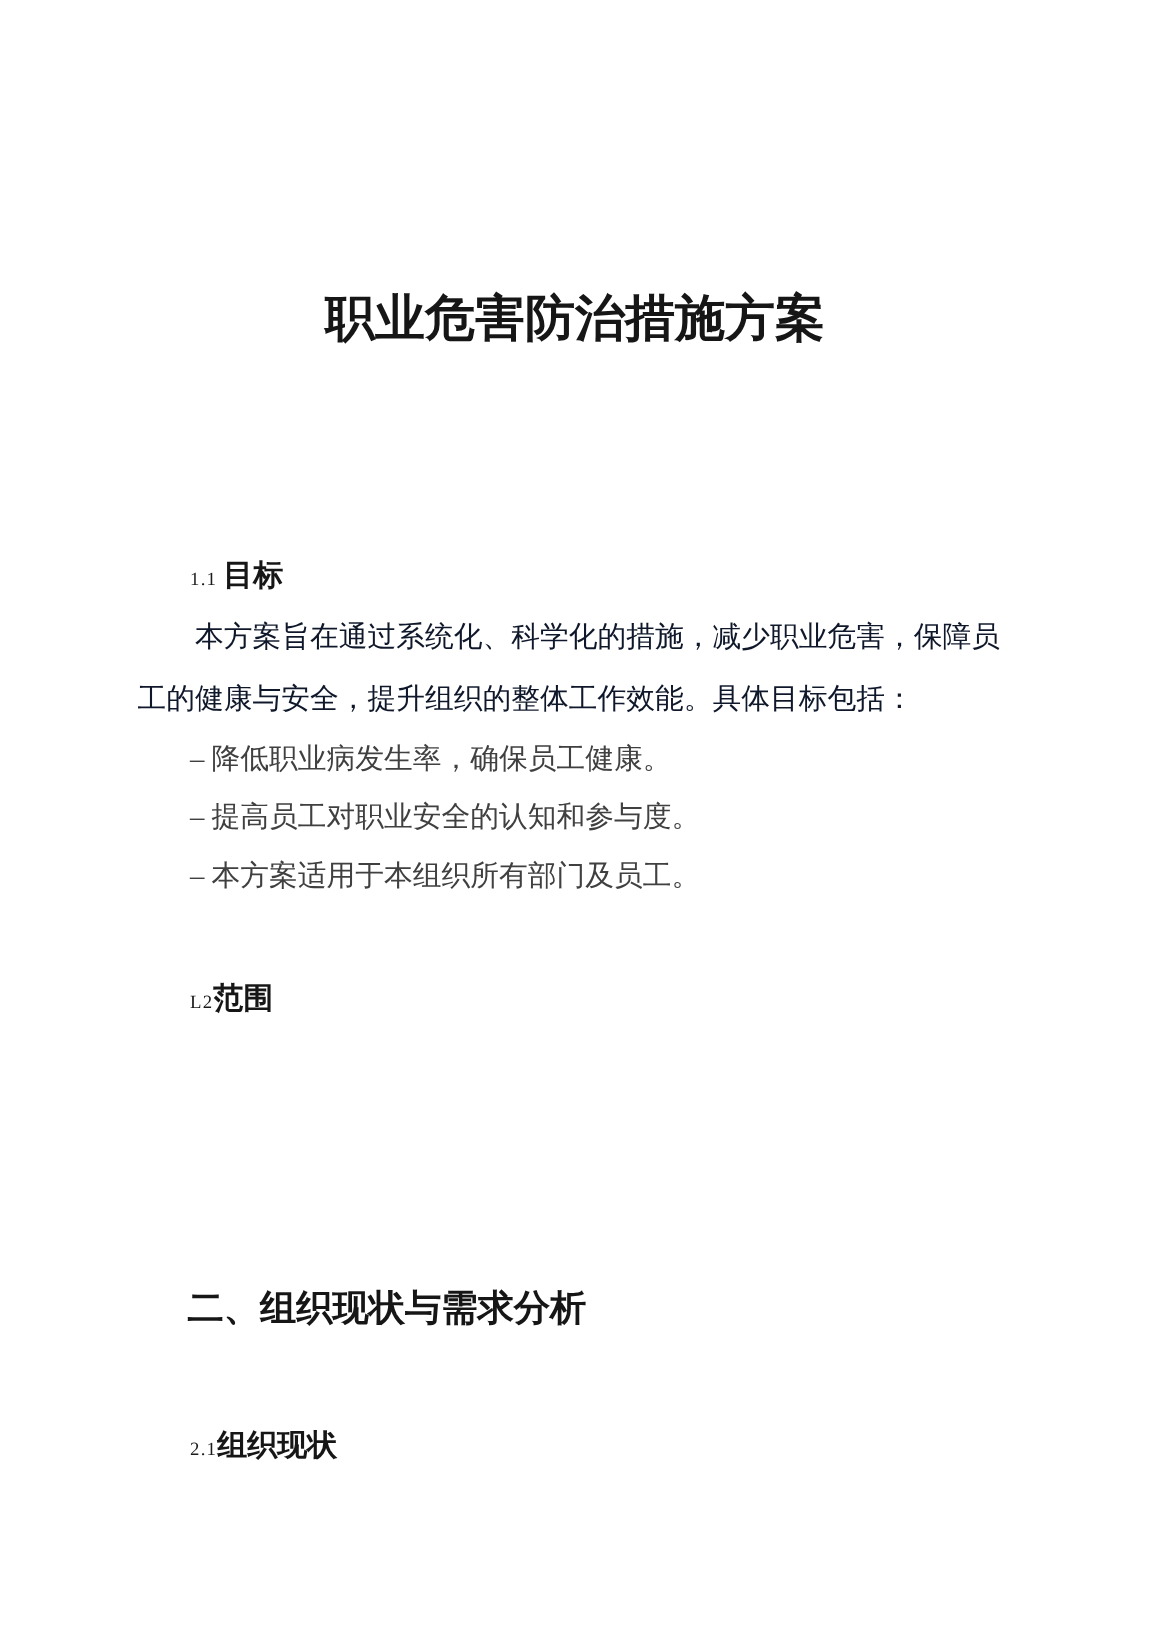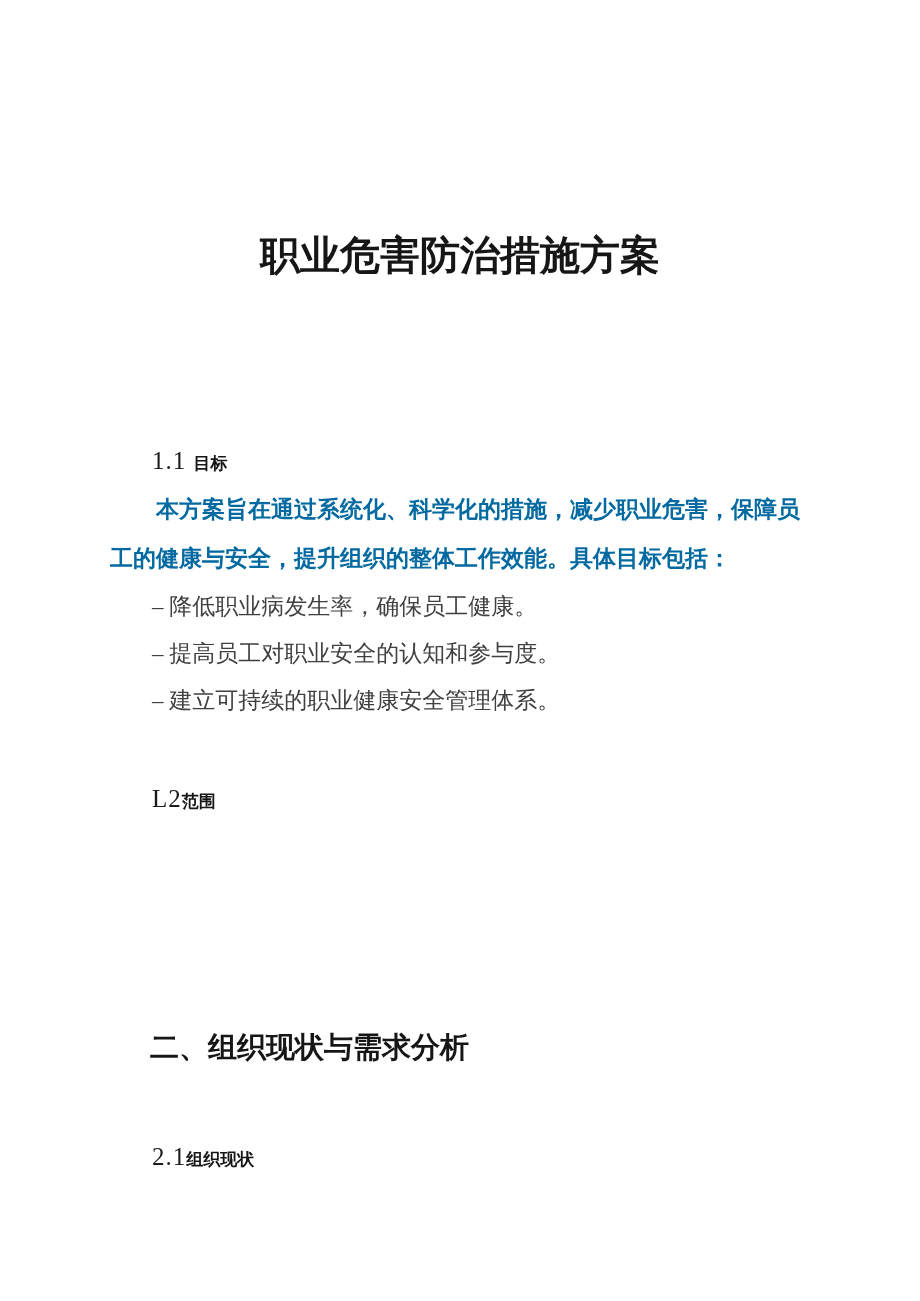--- a/index.html
+++ b/index.html
@@ -48,36 +48,35 @@
     font-size: 23px;
     line-height: 28px;
     white-space: nowrap;
     color: #1b1b1b;
   }
   .h-sub.s11 { top: 399px; }
   .h-sub.s12 { top: 737px; }
   .h-sub.s21 { top: 1095px; }
   .h-sub .num {
     font-family: "Liberation Serif", "DejaVu Serif", serif;
-    font-size: 25px;
+    font-size: 15px;
     letter-spacing: 1px;
   }
   .h-sub .zh {
     font-family: "Liberation Sans", "DejaVu Sans", sans-serif;
     font-weight: bold;
-    font-size: 17px;
+    font-size: 24px;
     color: #161616;
   }
   .para {
     position: absolute;
     left: 110px;
     width: 714px;
     font-size: 23px;
-    color: #0369a1;
-    font-weight: bold;
+    color: #0f172a;
   }
   .para .line {
     white-space: nowrap;
   }
   .para.p1 { top: 437px; }
   .para.p1 .line { line-height: 49px; height: 49px; }
   .para.p2 { top: 774px; }
   .para.p2 .line { line-height: 46px; height: 46px; }
   .line.indent { padding-left: 46px; }
   .bullets {
@@ -106,21 +105,21 @@
   </div>
 
   <div class="para p1">
     <div class="line indent">本方案旨在通过系统化、科学化的措施，减少职业危害，保障员</div>
     <div class="line">工的健康与安全，提升组织的整体工作效能。具体目标包括：</div>
   </div>
 
   <div class="bullets">
     <div class="bullet-line">– 降低职业病发生率，确保员工健康。</div>
     <div class="bullet-line">– 提高员工对职业安全的认知和参与度。</div>
-    <div class="bullet-line">– 建立可持续的职业健康安全管理体系。</div>
+    <div class="bullet-line">– 本方案适用于本组织所有部门及员工。</div>
   </div>
 
   <div class="h-sub s12">
     <span class="num">L2</span><span class="zh">范围</span>
   </div>
 
 
   <div class="h-major h2">二、组织现状与需求分析</div>
 
   <div class="h-sub s21">

